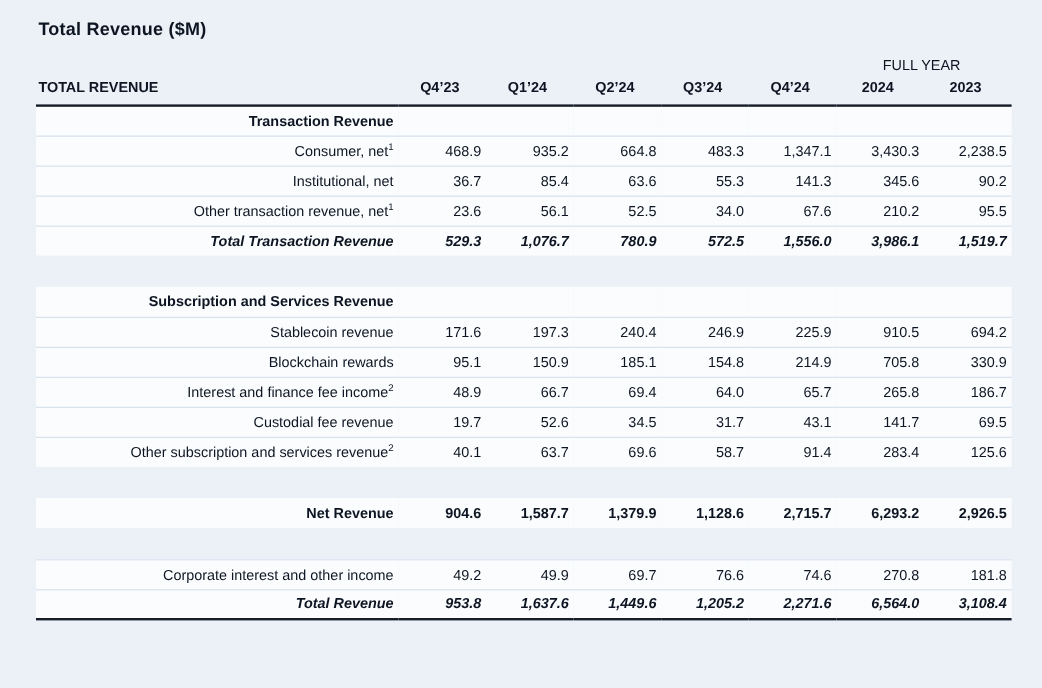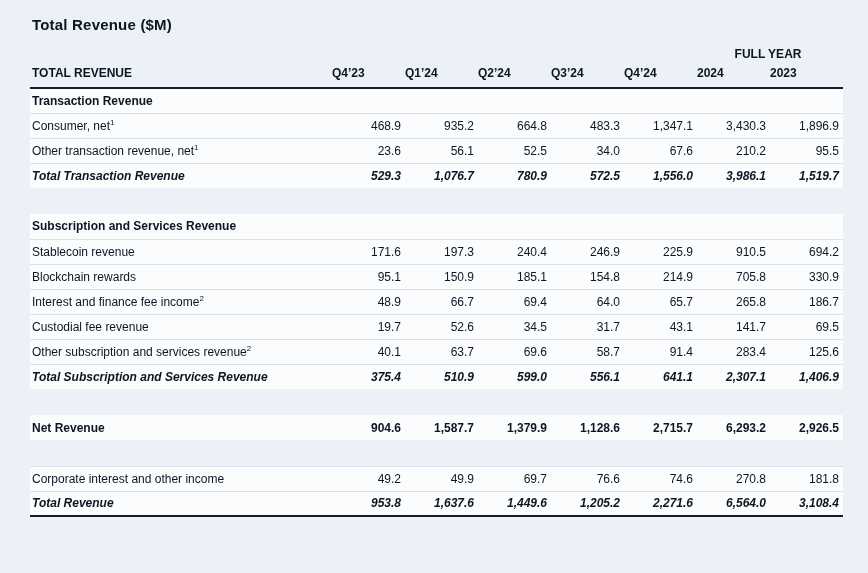--- a/index.html
+++ b/index.html
@@ -16,31 +16,31 @@
   .page{padding:16px 23px 0 30px;}
   .title{
     font-size:15px;font-weight:bold;letter-spacing:.2px;
     margin:0 0 14px 2px;
   }
   table.rev-table{
     border-collapse:collapse;table-layout:fixed;width:813px;
   }
   th,td{font-size:12px;vertical-align:middle;}
   
-  .fullyear-row th{padding:0 4px 2px 0;height:15px;font-weight:bold;text-align:center;}
+  .fullyear-row th{padding:0 4px 2px 0;height:15px;font-weight:normal;text-align:center;}
   .fullyear-row th.blank{border:none;}
   .cols-row th{
     border-bottom:2px solid var(--line-dark);
-    padding:3px 4px 7px 0;text-align:left;font-weight:bold;height:22px;
+    padding:3px 4px 7px 0;text-align:center;font-weight:bold;height:22px;
   }
   .cols-row th.label-col{text-align:left;padding-left:2px;}
   
   tbody tr{background:var(--row-bg);}
   tbody td{height:25px;padding:0 4px 0 0;}
-  td.label-cell{text-align:left;padding-left:2px;}
+  td.label-cell{text-align:right;padding-left:2px;}
   td.num-cell{text-align:right;}
   tr.section td{font-weight:bold;}
   tr.data td{border-top:1px solid var(--line-light);}
   tr.total td{font-weight:bold;border-top:1px solid var(--line-light);font-style:italic;}
   tr.net td{font-weight:bold;}
   tbody tr:last-child td{border-bottom:2px solid var(--line-dark);}
   tr.spacer{background:transparent;}
   tr.spacer td{height:26px;border:none;padding:0;}
   sup{font-size:8px;line-height:0;}
 </style>
@@ -90,21 +90,31 @@
           <td class="num-cell"></td>
         </tr>
         <tr class="data">
           <td class="label-cell">Consumer, net<sup>1</sup></td>
           <td class="num-cell">468.9</td>
           <td class="num-cell">935.2</td>
           <td class="num-cell">664.8</td>
           <td class="num-cell">483.3</td>
           <td class="num-cell">1,347.1</td>
           <td class="num-cell">3,430.3</td>
-          <td class="num-cell">1,896.9</td>
+          <td class="num-cell">2,238.5</td>
+        </tr>
+        <tr class="data">
+          <td class="label-cell">Institutional, net</td>
+          <td class="num-cell">36.7</td>
+          <td class="num-cell">85.4</td>
+          <td class="num-cell">63.6</td>
+          <td class="num-cell">55.3</td>
+          <td class="num-cell">141.3</td>
+          <td class="num-cell">345.6</td>
+          <td class="num-cell">90.2</td>
         </tr>
         <tr class="data">
           <td class="label-cell">Other transaction revenue, net<sup>1</sup></td>
           <td class="num-cell">23.6</td>
           <td class="num-cell">56.1</td>
           <td class="num-cell">52.5</td>
           <td class="num-cell">34.0</td>
           <td class="num-cell">67.6</td>
           <td class="num-cell">210.2</td>
           <td class="num-cell">95.5</td>
@@ -175,30 +185,20 @@
         <tr class="data">
           <td class="label-cell">Other subscription and services revenue<sup>2</sup></td>
           <td class="num-cell">40.1</td>
           <td class="num-cell">63.7</td>
           <td class="num-cell">69.6</td>
           <td class="num-cell">58.7</td>
           <td class="num-cell">91.4</td>
           <td class="num-cell">283.4</td>
           <td class="num-cell">125.6</td>
         </tr>
-        <tr class="total">
-          <td class="label-cell">Total Subscription and Services Revenue</td>
-          <td class="num-cell">375.4</td>
-          <td class="num-cell">510.9</td>
-          <td class="num-cell">599.0</td>
-          <td class="num-cell">556.1</td>
-          <td class="num-cell">641.1</td>
-          <td class="num-cell">2,307.1</td>
-          <td class="num-cell">1,406.9</td>
-        </tr>
         <tr class="spacer">
           <td colspan="8"></td>
         </tr>
         <tr class="net">
           <td class="label-cell">Net Revenue</td>
           <td class="num-cell">904.6</td>
           <td class="num-cell">1,587.7</td>
           <td class="num-cell">1,379.9</td>
           <td class="num-cell">1,128.6</td>
           <td class="num-cell">2,715.7</td>

